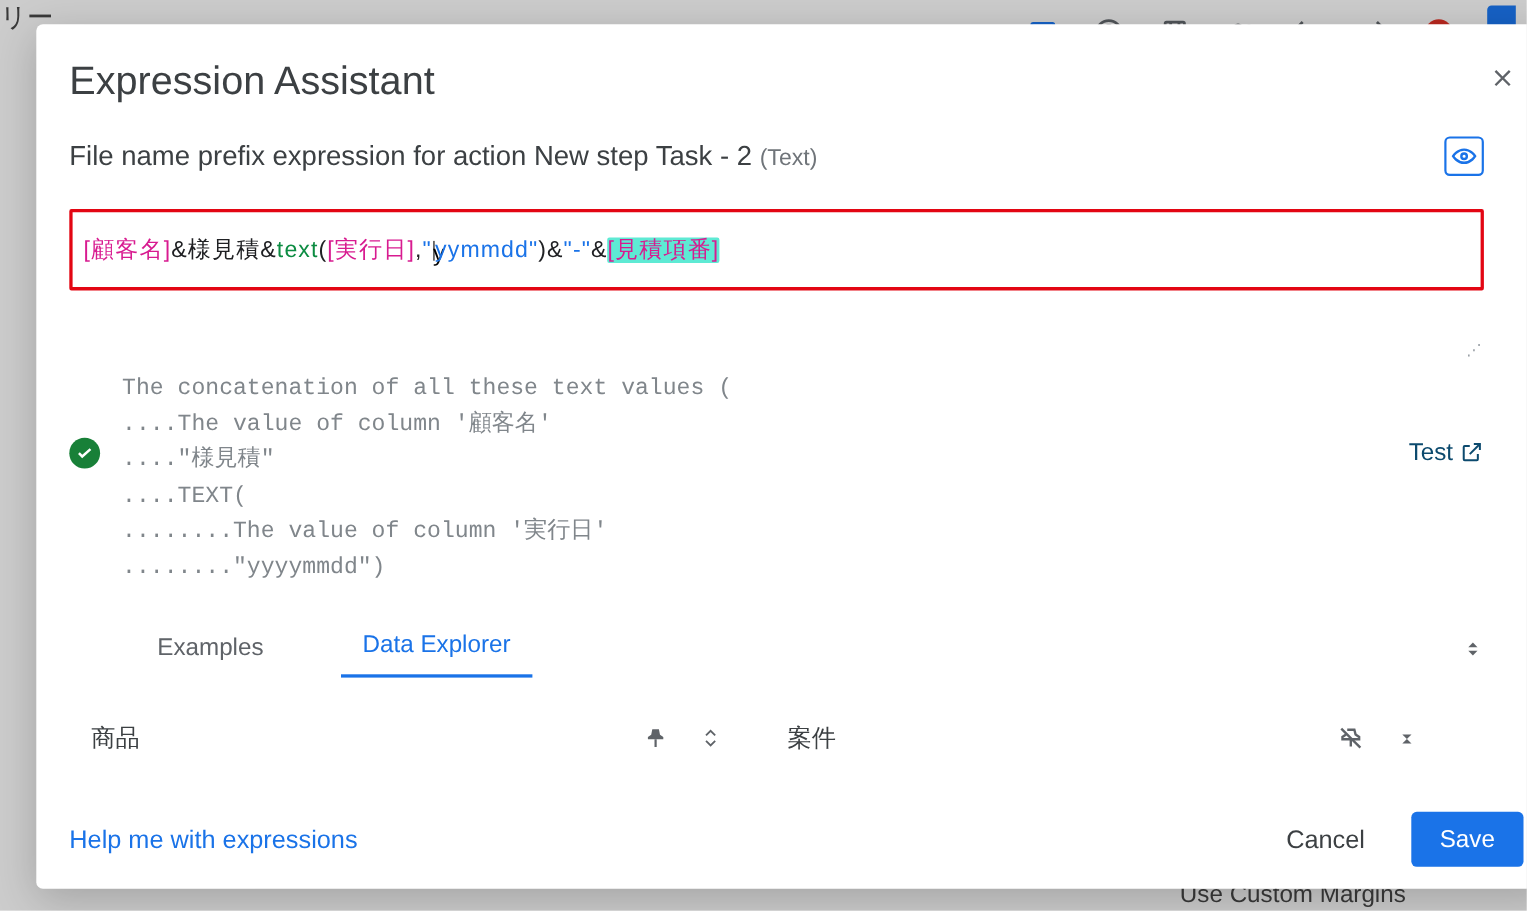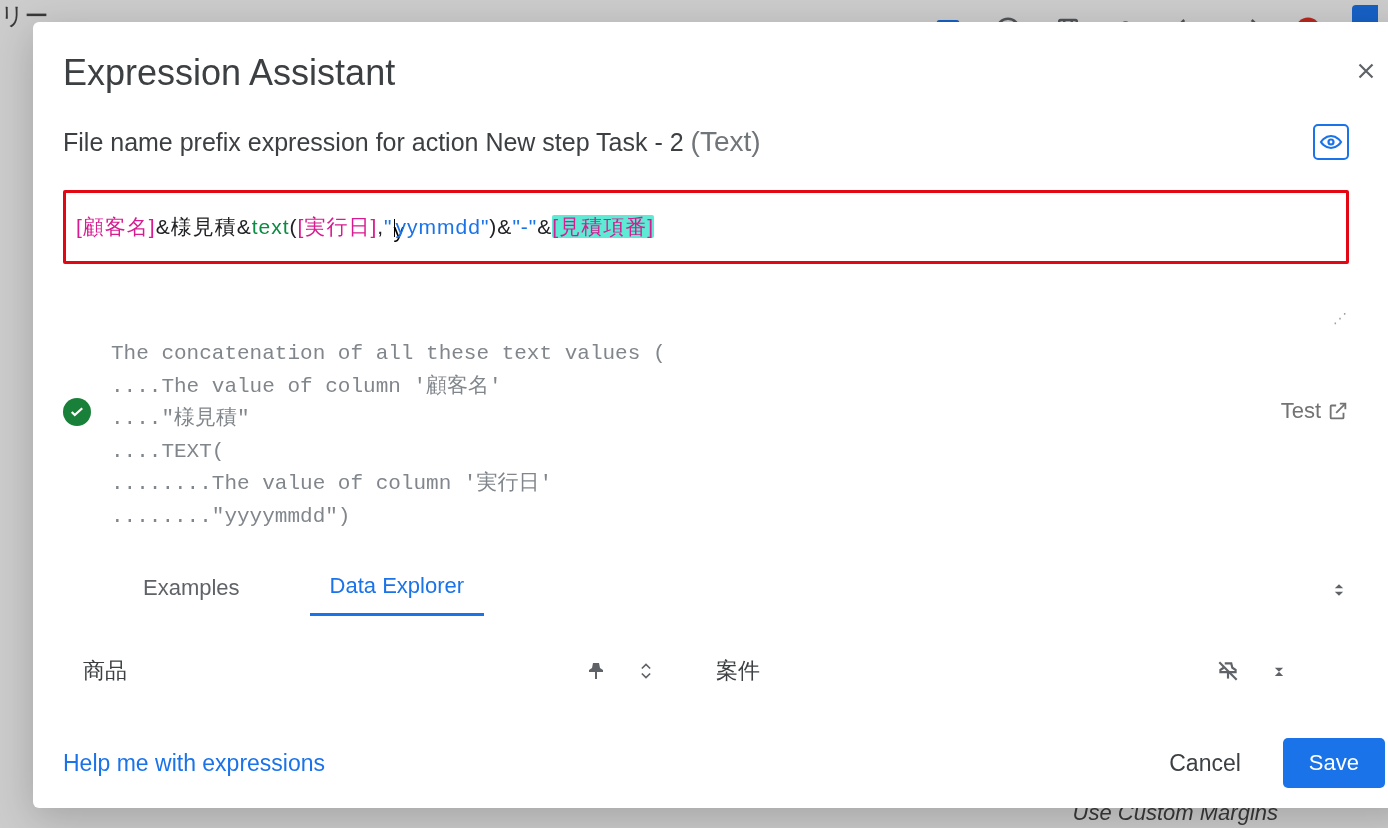--- a/index.html
+++ b/index.html
@@ -1,20 +1,20 @@
 <!DOCTYPE html>
 <html><head>
   <meta charset="utf-8">
   <style>
     * { margin: 0; padding: 0; box-sizing: border-box; font-family: Arial, sans-serif; }
     body { background: #f0f0f0; width: 1388px; height: 828px; overflow: hidden; position: relative; }
     
     .backdrop { position: absolute; inset: 0; background: rgba(0,0,0,0.15); }
     .bg-text-right { position: absolute; right: 0; top: 230px; font-size: 22px; color: #555; }
-    .bg-text-bottom { position: absolute; right: 110px; top: 800px; font-size: 22px; color: #444; font-style: italic; }
+    .bg-text-bottom { position: absolute; right: 110px; top: 800px; font-size: 22px; color: #444; }
     .bg-text-topleft { position: absolute; left: 0; top: 0; font-size: 24px; color: #444; }
 
     .top-icons { position: absolute; top: 5px; right: 10px; display: flex; gap: 28px; align-items: center; }
     .top-icon { width: 32px; height: 32px; display:flex; align-items:center; justify-content:center; color: #5f6368; }
     .top-icon.error { color: #d93025; }
     .top-icon.blue { background: #1a73e8; width: 26px; height: 50px; border-radius: 4px 0 0 4px; }
     
     .modal {
       position: absolute;
       top: 22px; left: 33px;
@@ -26,41 +26,41 @@
     }
     .modal-header { padding: 30px 30px 10px 30px; display: flex; justify-content: space-between; align-items: flex-start; }
     .modal-title { font-size: 36px; font-weight: 400; color: #3c4043; }
     .close-btn { cursor: pointer; padding: 6px; color: #5f6368; }
     
     .modal-body { flex: 1; padding: 10px 0px 0 30px; overflow: hidden; position: relative; display: flex; }
     .body-inner { flex: 1; padding-right: 50px; }
     
     .expr-label-row { display: flex; align-items: center; justify-content: space-between; margin-bottom: 30px; margin-top: 10px; }
     .expr-label { font-size: 25px; color: #3c4043; }
-    .expr-label-sub { font-size: 28px; color: #70757a; }
+    .expr-label-sub { font-size: 21px; color: #70757a; }
     .preview-btn { width: 36px; height: 36px; border: 2.5px solid #1a73e8; border-radius: 5px; display:flex; align-items:center; justify-content:center; color:#1a73e8; cursor:pointer; }
     
     .editor-wrap { border: 3px solid #e30613; border-radius: 2px; padding: 20px 10px; margin-bottom: 4px; position: relative; }
     .editor { font-family: 'Courier New', monospace; font-size: 21px; white-space: nowrap; letter-spacing: 1px; }
     .tok-col { color: #d81b90; }
     .tok-amp { color: #202124; }
     .tok-jp { color: #202124; }
     .tok-fn { color: #0c8c42; }
     .tok-paren { color: #202124; }
     .tok-str { color: #1a73e8; }
     .tok-col2 { color: #d81b90; background: #5eead4; border-radius: 2px; }
     .cursor-bar { display: inline-block; width: 1px; height: 18px; background: #000; vertical-align: middle; margin: 0 1px; }
     
     .editor-below { height: 60px; position: relative; }
     .resize-handle { position: absolute; right: 2px; bottom: 2px; color: #9aa0a6; font-size: 14px; transform: rotate(0deg); }
     
     .explanation-row { display: flex; align-items: flex-start; gap: 20px; margin-top: 10px; }
     .success-icon { width: 28px; height: 28px; border-radius: 50%; background: #188038; display:flex; align-items:center; justify-content:center; color:#fff; flex-shrink:0; margin-top: 60px; }
     .explanation-text { font-family: 'Courier New', monospace; font-size: 21px; color: #80868b; line-height: 1.55; white-space: pre; flex:1; }
-    .test-link { color: #737373; font-size: 22px; cursor:pointer; display:flex; align-items:center; gap:6px; margin-top: 60px; }
+    .test-link { color: #0c4a6e; font-size: 22px; cursor:pointer; display:flex; align-items:center; gap:6px; margin-top: 60px; }
     
     .tabs-row { display: flex; gap: 50px; margin-top: 30px; padding-left: 60px; align-items: center; }
     .tab { font-size: 22px; color: #5f6368; padding: 10px 20px 14px; cursor: pointer; }
     .tab.active { color: #1a73e8; border-bottom: 3px solid #1a73e8; }
     .collapse-icon { margin-left: auto; color: #5f6368; display:flex; flex-direction:column; gap:-4px; line-height:0.5; font-size:18px; cursor:pointer; }
     
     .data-tables-row { display: flex; margin-top: 40px; padding-left: 20px; position: relative; }
     .table-section { flex: 1; display: flex; align-items: center; }
     .table-name { font-size: 22px; color: #3c4043; flex: 1; }
     .table-icons { display: flex; gap: 28px; align-items: center; color: #5f6368; padding-right: 60px; }

